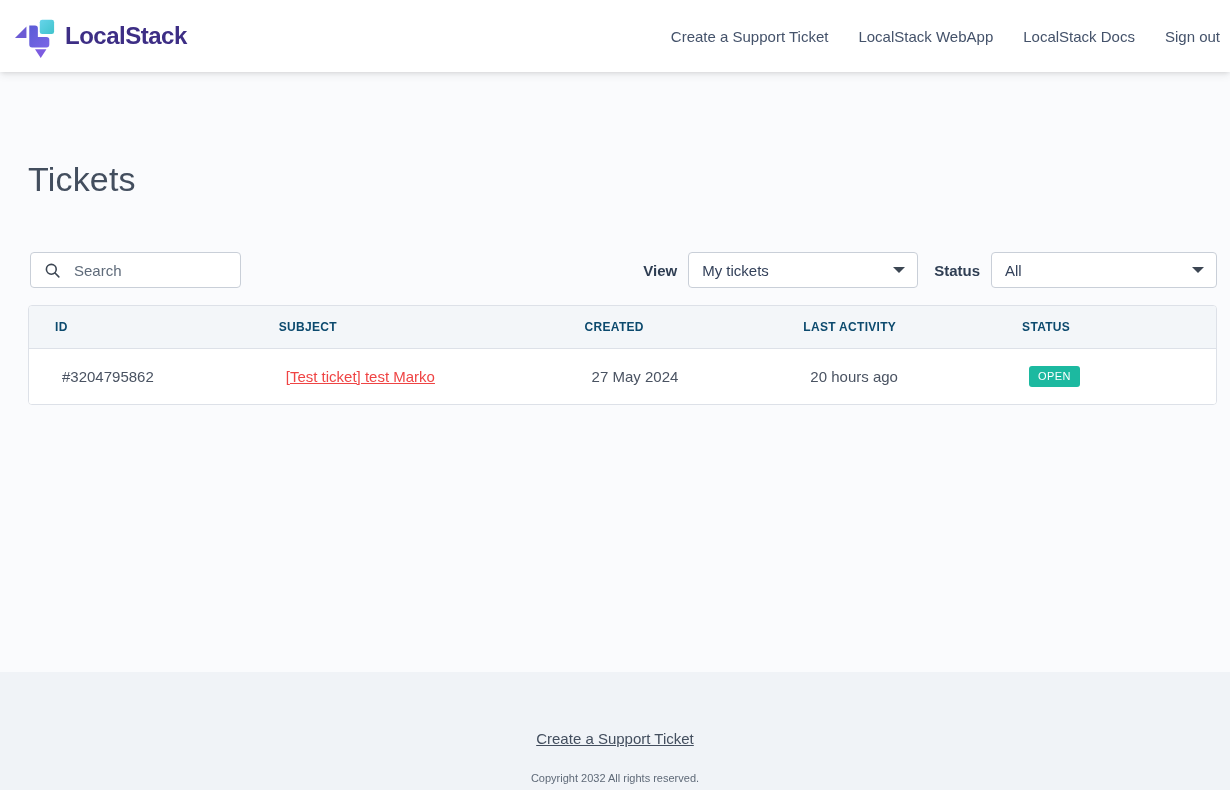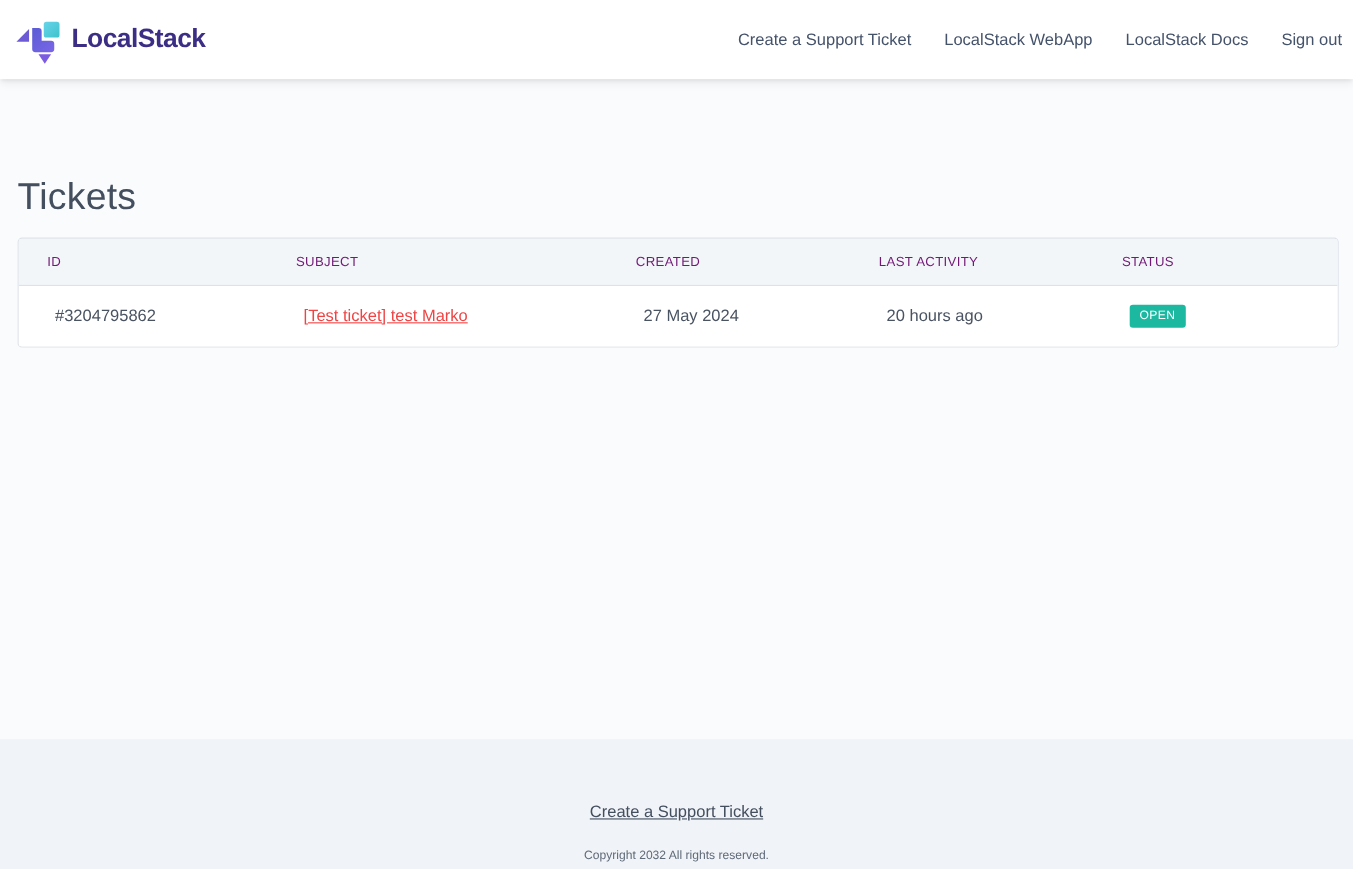--- a/index.html
+++ b/index.html
@@ -38,21 +38,21 @@
   .nav { display: flex; align-items: center; gap: 30px; }
   .nav a {
     text-decoration: none;
     color: #44526a;
     font-size: 15px;
     cursor: pointer;
     white-space: nowrap;
   }
 
   
-  main { flex: 1 1 auto; padding: 0 13px 40px 16px; }
+  main { flex: 1 1 auto; padding: 0 13px 40px 28px; }
   .page-title {
     margin: 88px 0 0 0;
     font-size: 34px;
     font-weight: 400;
     color: #434e5e;
     letter-spacing: 0.2px;
   }
 
   .controls {
     margin-top: 53px;
@@ -127,23 +127,23 @@
     grid-template-columns: 18.85% 25.77% 18.43% 18.43% auto;
     align-items: center;
   }
   .t-head {
     height: 43px;
     background: #f3f6f9;
     border-bottom: 1px solid #dde1e8;
   }
   .t-head .cell {
     font-size: 12px;
-    font-weight: 400;
+    font-weight: 700;
     letter-spacing: 0.3px;
-    color: #701a75;
+    color: #0c4a6e;
     text-transform: uppercase;
     padding-left: 26px;
     white-space: nowrap;
   }
   .t-row { height: 55px; background: #ffffff; }
   .t-row .cell {
     font-size: 15px;
     color: #4a5362;
     padding-left: 33px;
     white-space: nowrap;
@@ -212,20 +212,42 @@
     <a>Create a Support Ticket</a>
     <a>LocalStack WebApp</a>
     <a>LocalStack Docs</a>
     <a>Sign out</a>
   </nav>
 </header>
 
 <main>
   <h1 class="page-title">Tickets</h1>
 
+  <div class="controls">
+    <div class="searchbox">
+      <svg width="19" height="19" viewBox="0 0 24 24" aria-hidden="true">
+        <circle cx="10.5" cy="10.5" r="6.2" fill="none" stroke="#3c4653" stroke-width="2"></circle>
+        <line x1="15.2" y1="15.2" x2="20" y2="20" stroke="#3c4653" stroke-width="2" stroke-linecap="round"></line>
+      </svg>
+      <input type="text" placeholder="Search" style="">
+    </div>
+
+    <div class="filters">
+      <span class="filter-label">View</span>
+      <div class="select select-view" role="button">
+        <span>My tickets</span>
+        <span class="caret"></span>
+      </div>
+      <span class="filter-label">Status</span>
+      <div class="select select-status" role="button">
+        <span>All</span>
+        <span class="caret"></span>
+      </div>
+    </div>
+  </div>
 
   <div class="table">
     <div class="t-head">
       <div class="cell">ID</div>
       <div class="cell">SUBJECT</div>
       <div class="cell">CREATED</div>
       <div class="cell">LAST ACTIVITY</div>
       <div class="cell">STATUS</div>
     </div>
     <div class="t-row">

